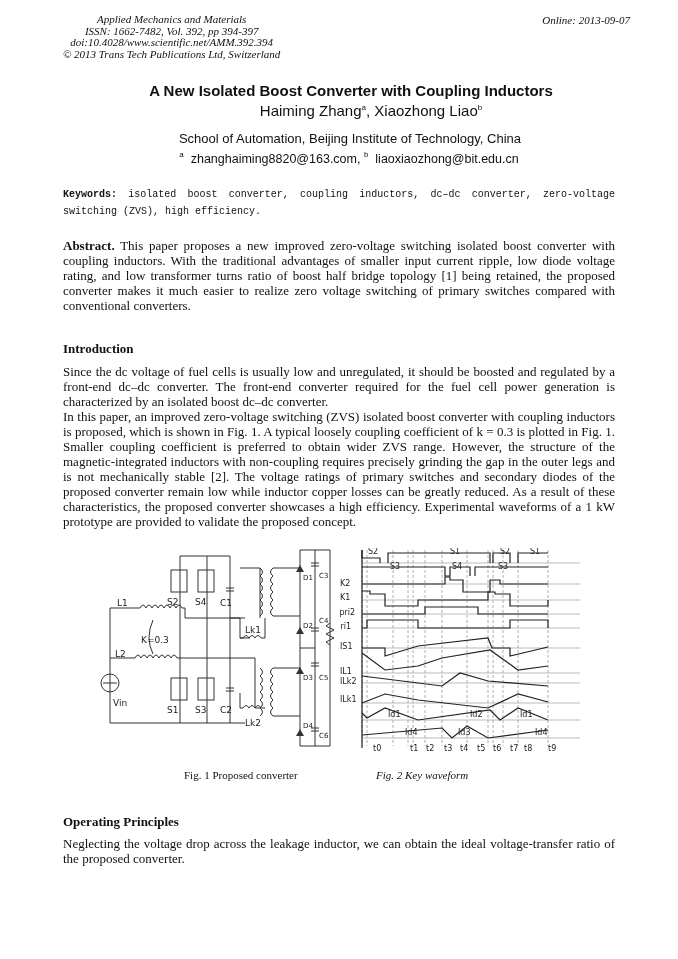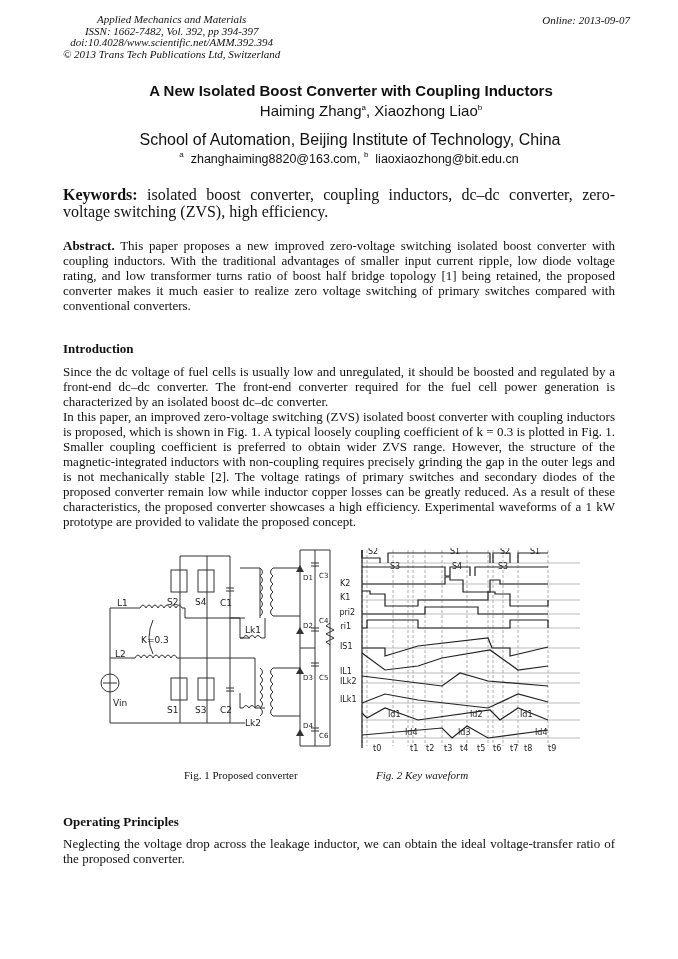--- a/index.html
+++ b/index.html
@@ -3,24 +3,24 @@
 <meta charset="utf-8">
 <style>
   html, body { margin: 0; padding: 0; background: #ffffff; }
   body { width: 678px; height: 959px; position: relative; overflow: hidden; color: #111; }
   .abs { position: absolute; }
   .meta { left: 63px; top: 14px; font-family: "Liberation Serif", serif; font-style: italic; font-size: 11px; line-height: 11.5px; }
   .meta div { white-space: nowrap; text-align: center; }
   .online { right: 48px; top: 14px; font-family: "Liberation Serif", serif; font-style: italic; font-size: 11px; }
   .title { left: 12px; width: 678px; top: 82px; text-align: center; font-family: "Liberation Sans", sans-serif; font-weight: bold; font-size: 15px; }
   .authors { left: 4px; width: 678px; top: 102px; text-align: center; font-family: "Liberation Sans", sans-serif; font-size: 15px; padding-left: 56px; box-sizing: border-box; }
-  .affil { left: 0; width: 678px; top: 131px; text-align: center; font-family: "Liberation Sans", sans-serif; font-size: 16px; padding-left: 22px; box-sizing: border-box; }
+  .affil { left: 0; width: 678px; top: 131px; text-align: center; font-family: "Liberation Sans", sans-serif; font-size: 13px; padding-left: 22px; box-sizing: border-box; }
   .emails { left: 0; width: 678px; top: 152px; text-align: center; font-family: "Liberation Sans", sans-serif; font-size: 12.5px; padding-left: 20px; box-sizing: border-box; }
   sup { font-size: 8px; vertical-align: 6px; line-height: 0; }
-  .kw { left: 63px; width: 552px; top: 186px; font-family: Liberation Serif, serif; font-size: 16px; line-height: 17px; text-align: justify; }
+  .kw { left: 63px; width: 552px; top: 186px; font-family: Liberation Mono, monospace; font-size: 10px; line-height: 17px; text-align: justify; }
   .para { left: 63px; width: 552px; font-family: "Liberation Serif", serif; font-size: 13px; line-height: 15px; text-align: justify; }
   .abstract { top: 238px; }
   .heading { left: 63px; font-family: "Liberation Serif", serif; font-weight: bold; font-size: 13px; }
   .intro-h { top: 341px; }
   .intro { top: 364px; }
   .op-h { top: 814px; }
   .op { top: 836px; }
   .caption { font-family: "Liberation Serif", serif; font-size: 11px; top: 769px; white-space: nowrap; }
   .cap1 { left: 184px; }
   .cap2 { left: 376px; font-style: italic; }

